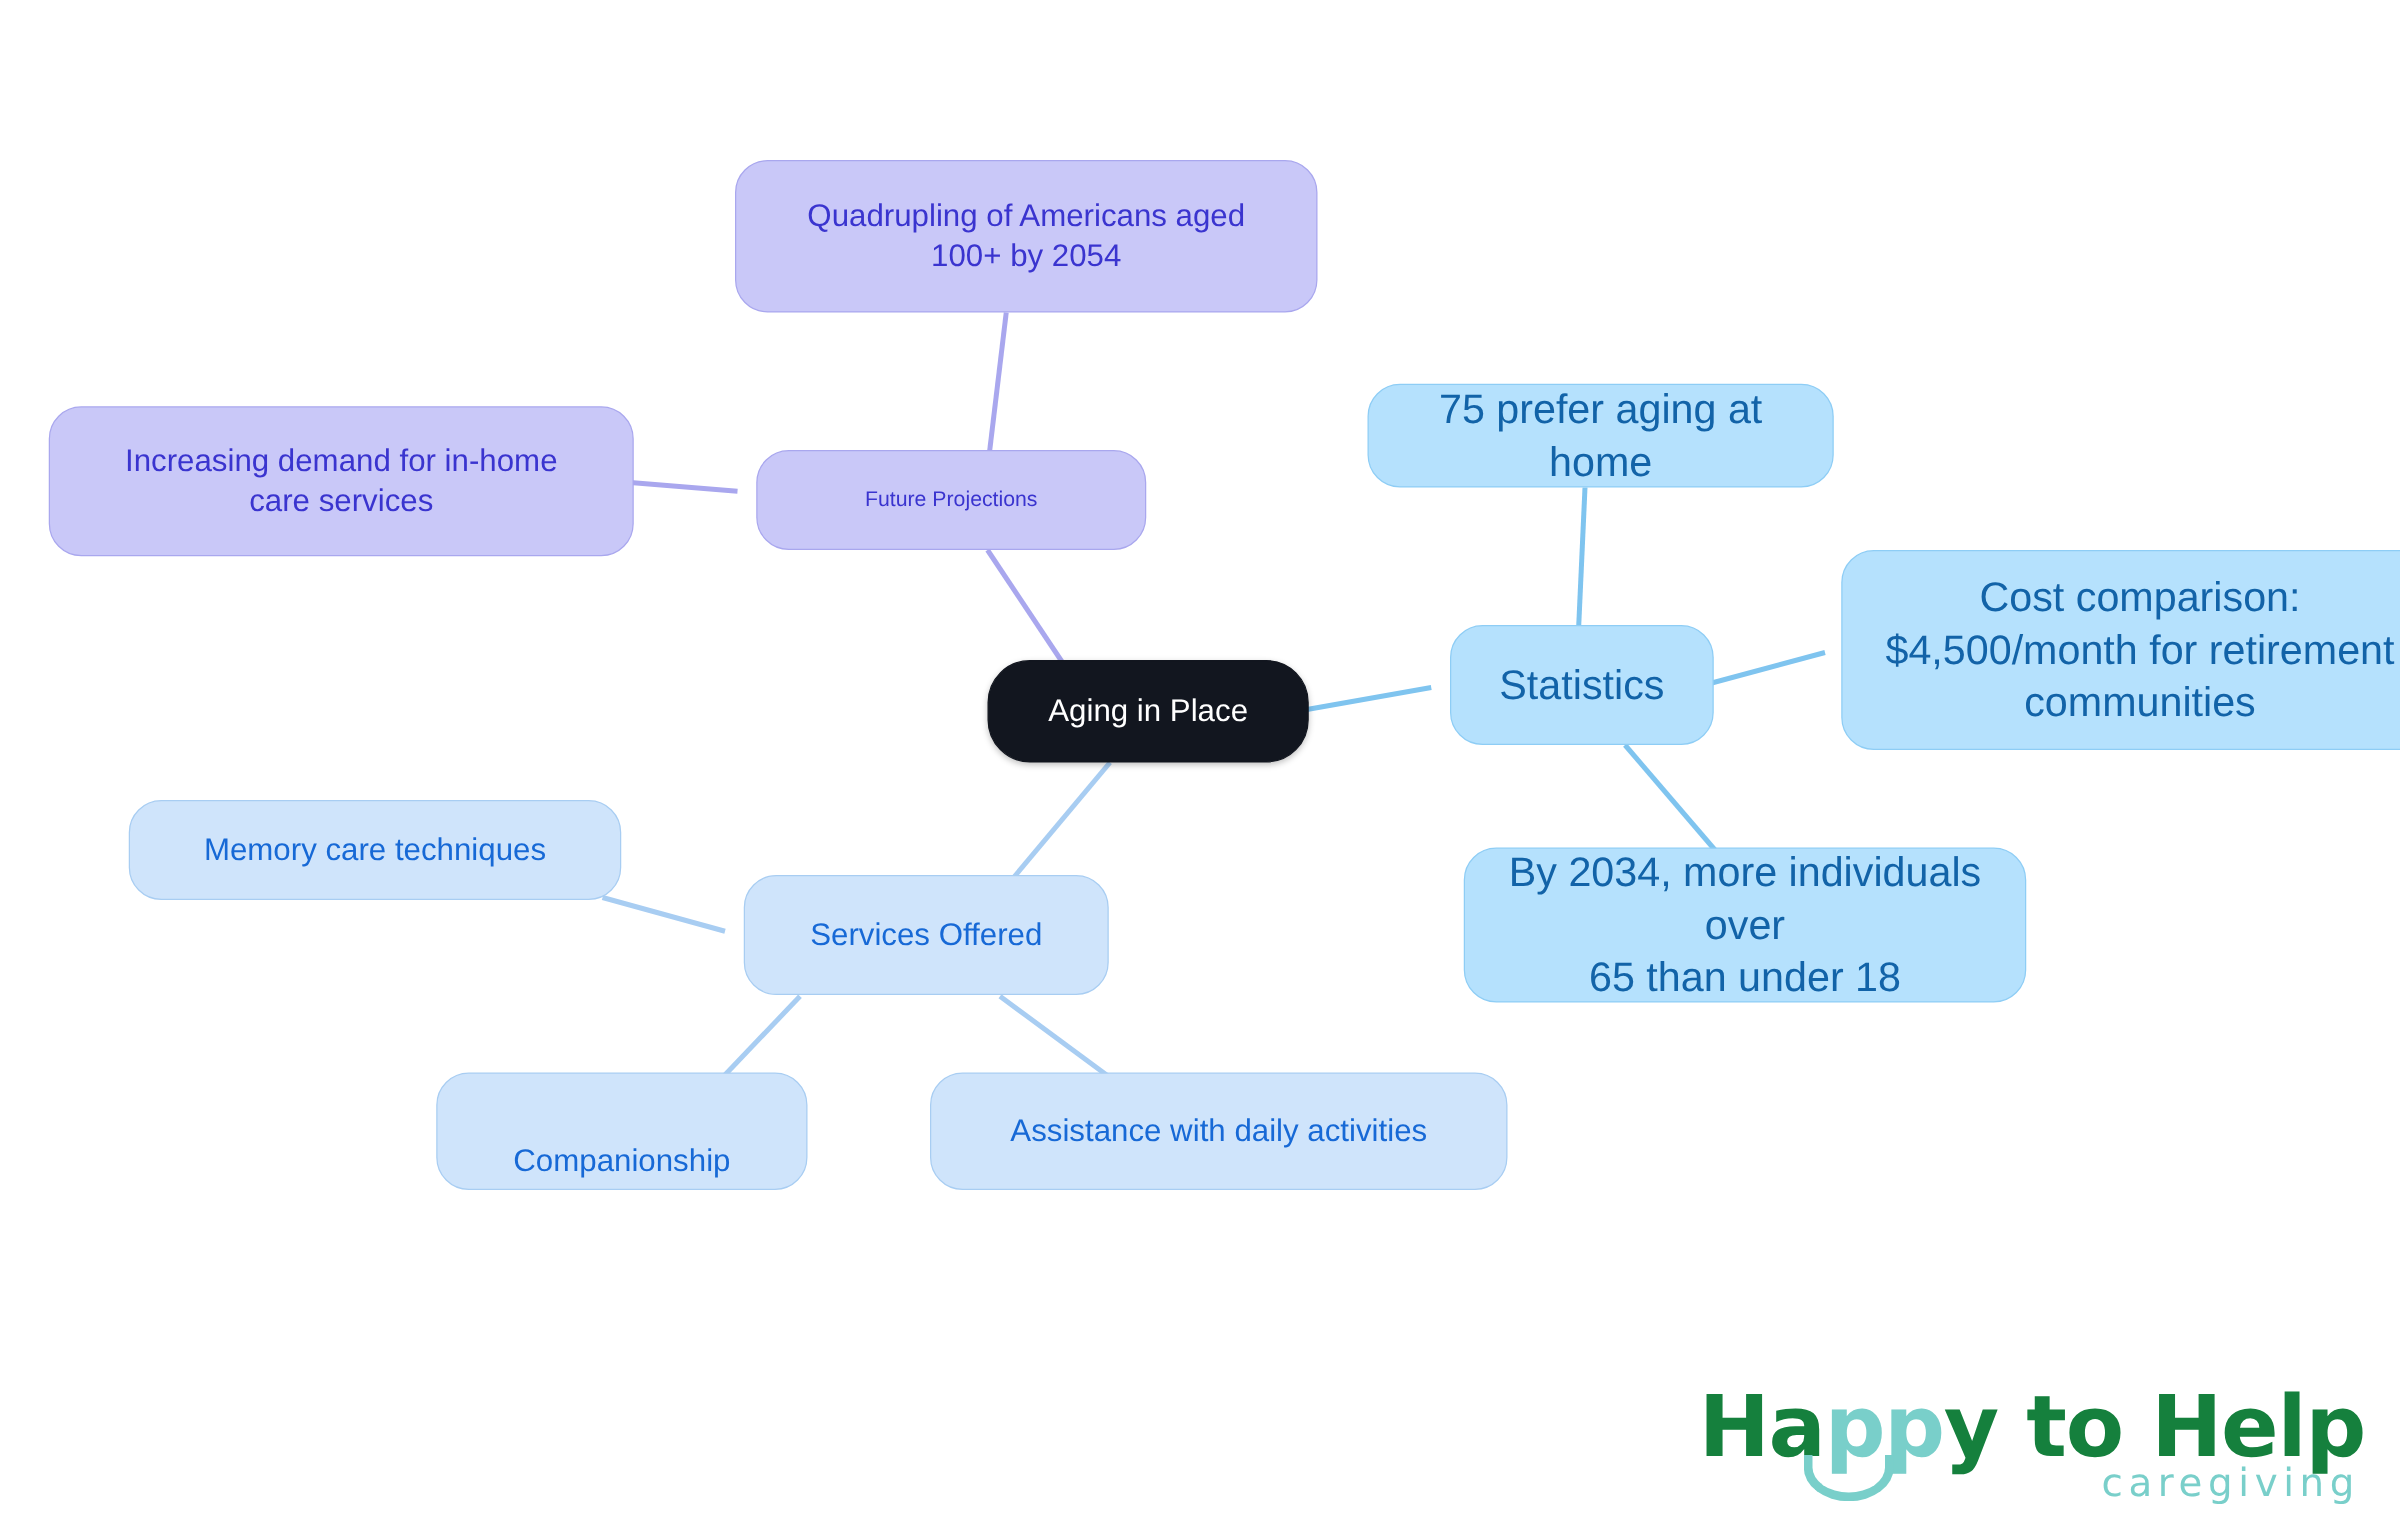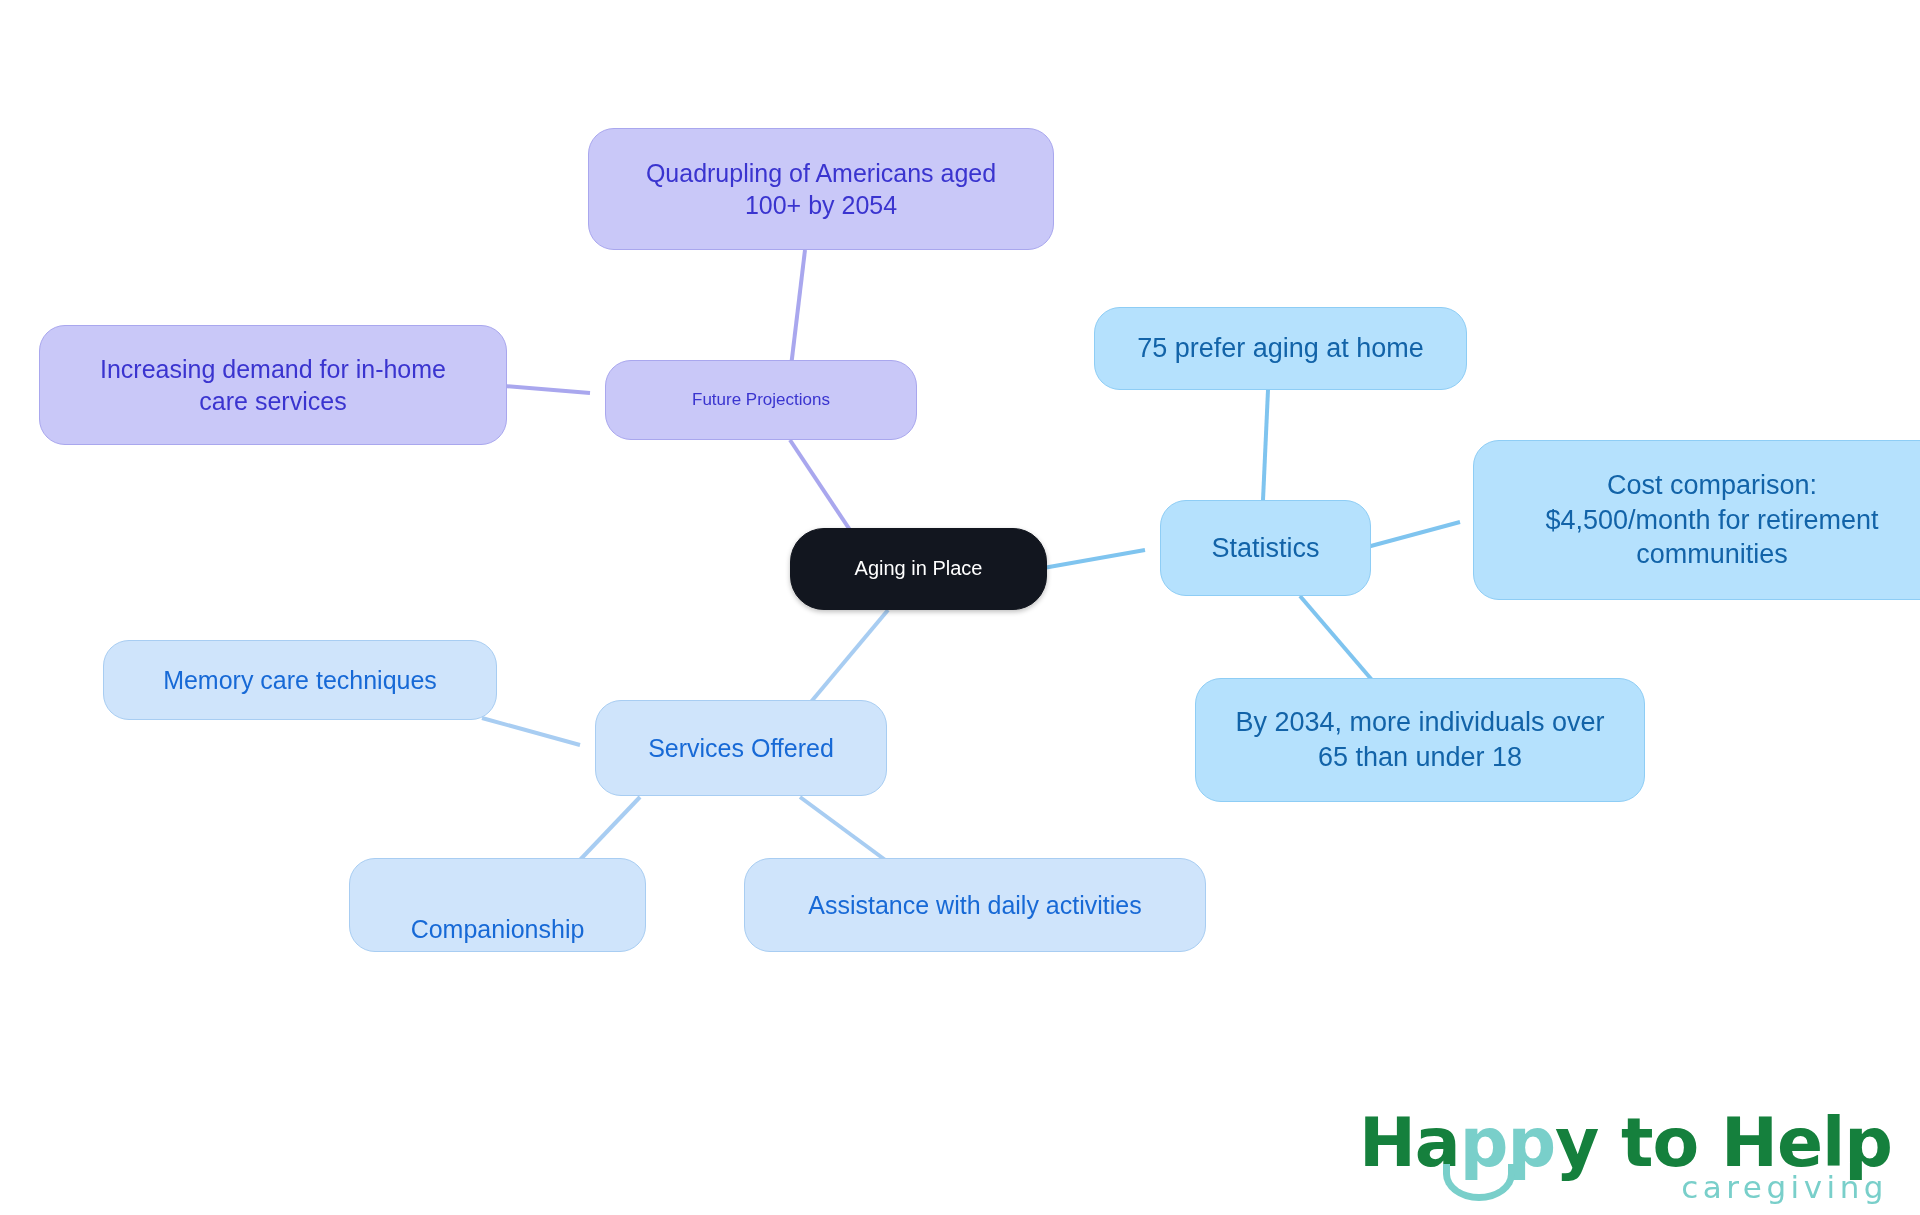--- a/index.html
+++ b/index.html
@@ -35,21 +35,21 @@
     white-space: pre-line;
     padding: 6px 14px;
     z-index: 3;
     margin-left: 15px;
   }
   
   .node.root {
     background: #12161f;
     border: 1px solid #12161f;
     color: #ffffff;
-    font-size: 20px;
+    font-size: 25px;
     border-radius: 34px;
     box-shadow: 0 2px 5px rgba(0,0,0,0.25);
     justify-content: center;
   }
   
   .node.purple {
     background: #c9c8f8;
     border: 1.6px solid #a9a7ee;
     color: #3a34cf;
     font-size: 17px;
@@ -58,21 +58,21 @@
     background: #c9c8f8;
     border: 1.6px solid #a9a7ee;
     color: #3a34cf;
     font-size: 25px;
   }
   
   .node.sky {
     background: #b5e1fd;
     border: 1.6px solid #8ecdf5;
     color: #1263a8;
-    font-size: 27px;
+    font-size: 33px;
   }
   
   .node.pale {
     background: #cfe4fb;
     border: 1.6px solid #a8cdf2;
     color: #1769d6;
     font-size: 25px;
   }
 
   
@@ -163,21 +163,21 @@
   <div class="node sky" style="left:1079px; top:307px; width:373px; height:83px;">
     <span>75 prefer aging at home</span>
   </div>
 
   <div class="node sky" style="left:1458px; top:440px; width:478px; height:160px;">
     <span>Cost comparison:
 $4,500/month for retirement
 communities</span>
   </div>
 
-  <div class="node sky" style="left:1180px; top:678px; width:450px; height:124px;">
+  <div class="node sky" style="left:1156px; top:678px; width:450px; height:124px;">
     <span>By 2034, more individuals over
 65 than under 18</span>
   </div>
 
   <div class="node pale" style="left:580px; top:700px; width:292px; height:96px;">
     <span>Services Offered</span>
   </div>
 
   <div class="node pale" style="left:88px; top:640px; width:394px; height:80px;">
     <span>Memory care techniques</span>

